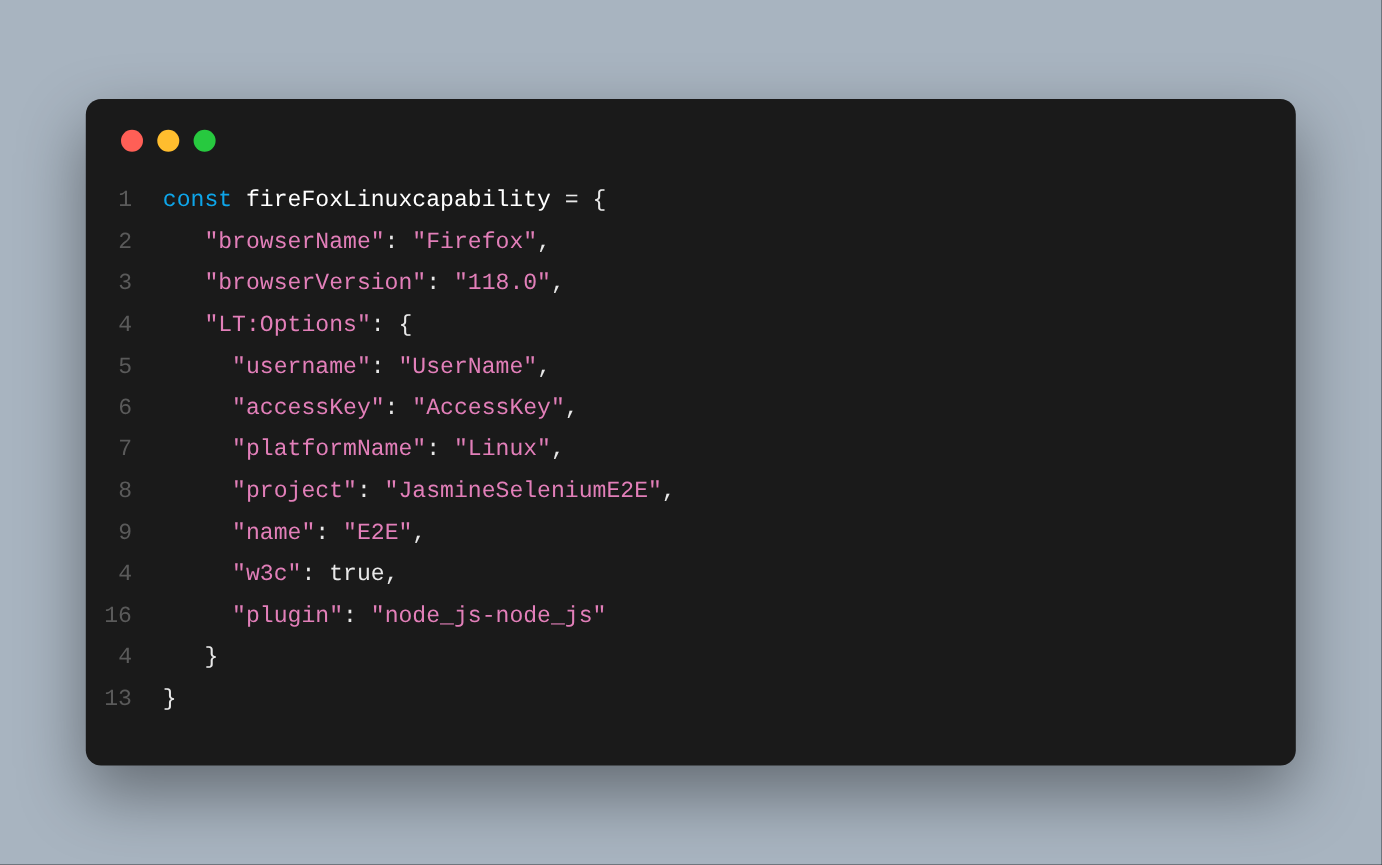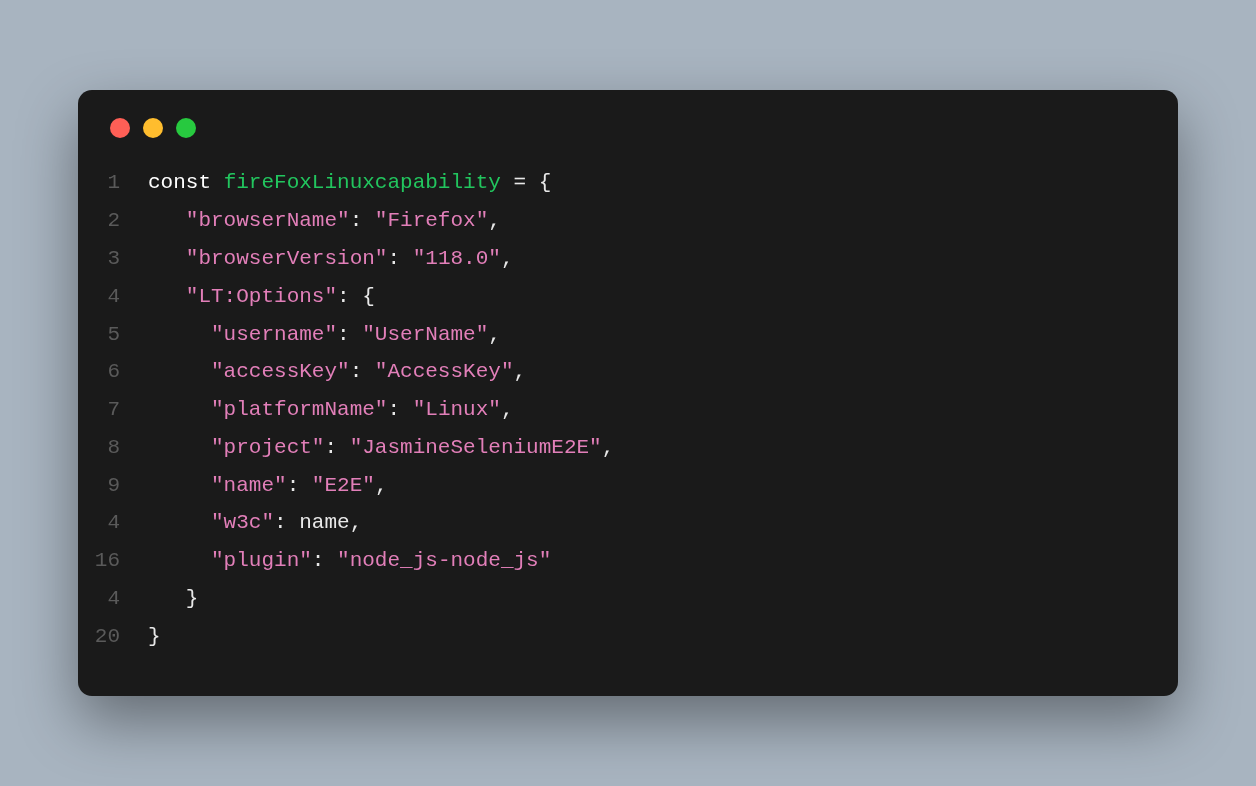--- a/index.html
+++ b/index.html
@@ -49,22 +49,22 @@
       color: #5a5a5a;
       width: 70px;
       text-align: right;
       padding-right: 28px;
       user-select: none;
       flex-shrink: 0;
     }
     .line-content {
       color: #e8e8e8;
     }
-    .kw { color: #ffffff; }
-    .ident { color: #22c55e; }
+    .kw { color: #0ea5e9; }
+    .ident { color: #ffffff; }
     .str { color: #e27fb9; }
     .punct { color: #e8e8e8; }
     .bool { color: #e8e8e8; }
   </style>
 </head>
 <body>
 
 <div class="window">
   <div class="traffic-lights">
     <div class="traffic-light red"></div>
@@ -74,18 +74,18 @@
   <div class="code-area" id="code-container">
       <div class="code-line"><span class="line-number">1</span><span class="line-content"><span></span><span class="kw">const</span><span class="punct"> </span><span class="ident">fireFoxLinuxcapability</span><span class="punct"> = {</span></span></div>
       <div class="code-line"><span class="line-number">2</span><span class="line-content"><span>   </span><span class="str">"browserName"</span><span class="punct">: </span><span class="str">"Firefox"</span><span class="punct">,</span></span></div>
       <div class="code-line"><span class="line-number">3</span><span class="line-content"><span>   </span><span class="str">"browserVersion"</span><span class="punct">: </span><span class="str">"118.0"</span><span class="punct">,</span></span></div>
       <div class="code-line"><span class="line-number">4</span><span class="line-content"><span>   </span><span class="str">"LT:Options"</span><span class="punct">: {</span></span></div>
       <div class="code-line"><span class="line-number">5</span><span class="line-content"><span>     </span><span class="str">"username"</span><span class="punct">: </span><span class="str">"UserName"</span><span class="punct">,</span></span></div>
       <div class="code-line"><span class="line-number">6</span><span class="line-content"><span>     </span><span class="str">"accessKey"</span><span class="punct">: </span><span class="str">"AccessKey"</span><span class="punct">,</span></span></div>
       <div class="code-line"><span class="line-number">7</span><span class="line-content"><span>     </span><span class="str">"platformName"</span><span class="punct">: </span><span class="str">"Linux"</span><span class="punct">,</span></span></div>
       <div class="code-line"><span class="line-number">8</span><span class="line-content"><span>     </span><span class="str">"project"</span><span class="punct">: </span><span class="str">"JasmineSeleniumE2E"</span><span class="punct">,</span></span></div>
       <div class="code-line"><span class="line-number">9</span><span class="line-content"><span>     </span><span class="str">"name"</span><span class="punct">: </span><span class="str">"E2E"</span><span class="punct">,</span></span></div>
-      <div class="code-line"><span class="line-number">4</span><span class="line-content"><span>     </span><span class="str">"w3c"</span><span class="punct">: </span><span class="bool">name</span><span class="punct">,</span></span></div>
+      <div class="code-line"><span class="line-number">4</span><span class="line-content"><span>     </span><span class="str">"w3c"</span><span class="punct">: </span><span class="bool">true</span><span class="punct">,</span></span></div>
       <div class="code-line"><span class="line-number">16</span><span class="line-content"><span>     </span><span class="str">"plugin"</span><span class="punct">: </span><span class="str">"node_js-node_js"</span></span></div>
       <div class="code-line"><span class="line-number">4</span><span class="line-content"><span>   </span><span class="punct">}</span></span></div>
-      <div class="code-line"><span class="line-number">20</span><span class="line-content"><span></span><span class="punct">}</span></span></div>
+      <div class="code-line"><span class="line-number">13</span><span class="line-content"><span></span><span class="punct">}</span></span></div>
     </div>
 </div>
 
 </body></html>

